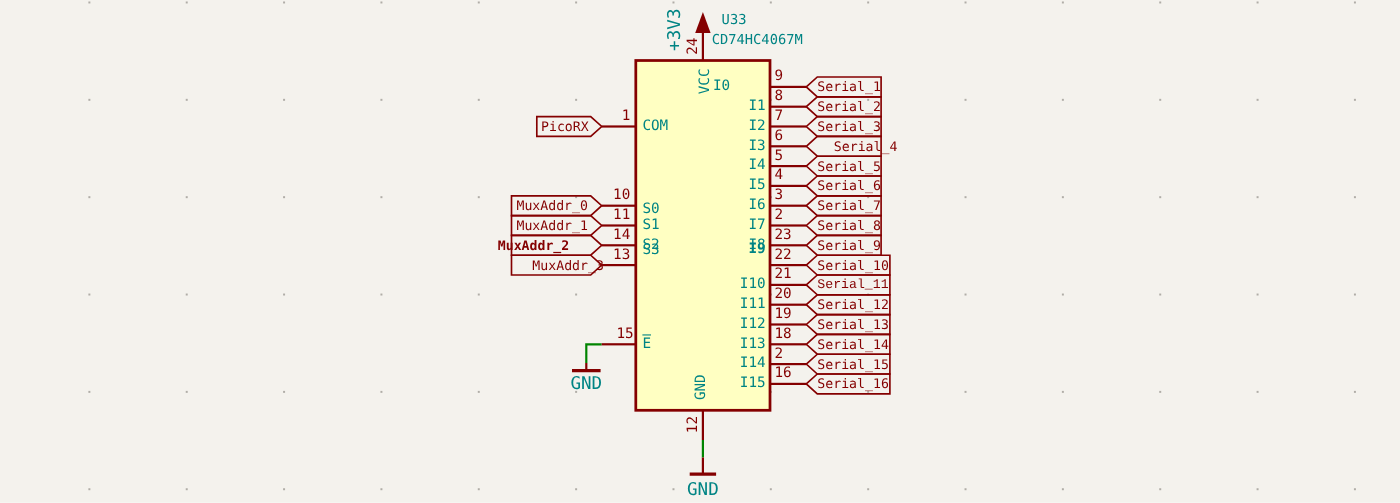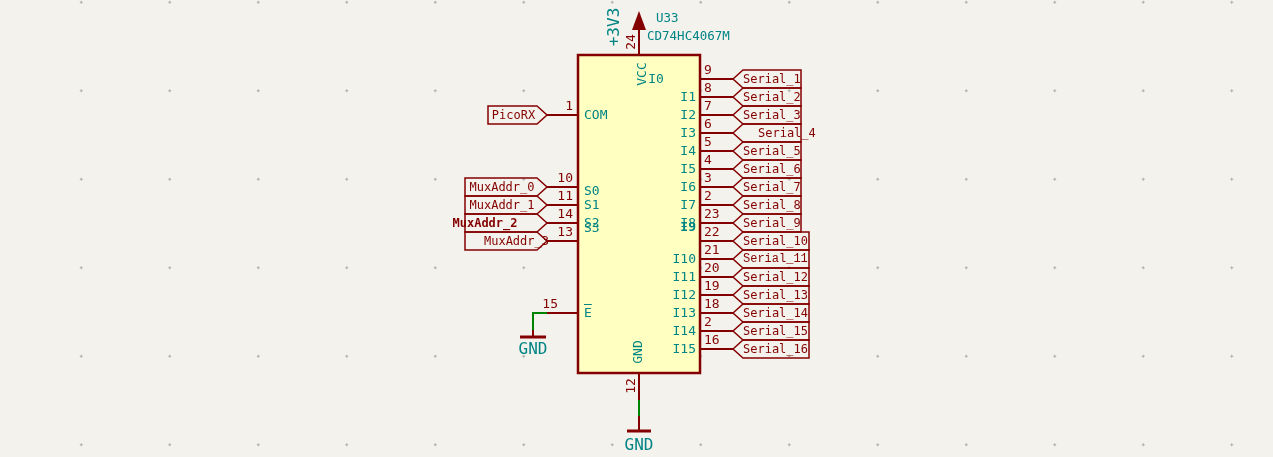--- a/index.html
+++ b/index.html
@@ -202,21 +202,21 @@
       </svg>
       <div class="glabel-text" style="left: 450px; top: 216px; width: 70px; font-weight: bold;">MuxAddr_2</div>
       <div class="h-line" style="left: 547px; top: 240px; width: 31px;"></div>
       <div class="pin-num" style="left: 549px; top: 224px; width: 24px; text-align: right;">13</div>
       <div class="pin-name l" style="left: 584px; top: 220px; width: 60px;">S3</div>
       <svg width="84" height="20" class="glabel-svg" style="left: 464px; top: 231px;">
         <polygon points="1,1 73,1 83,10 73,19 1,19"></polygon>
       </svg>
       <div class="glabel-text" style="left: 479px; top: 234px; width: 70px; text-align: right;">MuxAddr_3</div>
       <div class="h-line" style="left: 547px; top: 312px; width: 31px;"></div>
-      <div class="pin-num" style="left: 534px; top: 296px; width: 24px; text-align: right;">15</div>
+      <div class="pin-num" style="left: 552px; top: 296px; width: 24px; text-align: right;">15</div>
       <div class="pin-name l ov" style="left: 584px; top: 305px; width: 60px;">E</div>
     </div>
 
   <div class="anno" style="left:656px;top:10px;">U33</div>
   <div class="anno" style="left:624px;top:28px;margin-left:23px;">CD74HC4067M</div>
 
   <div class="rot" style="left:613px;top:27px;">
     <span class="rtext teal big">+3V3</span>
   </div>
   <div class="rot" style="left:630px;top:42px;">

